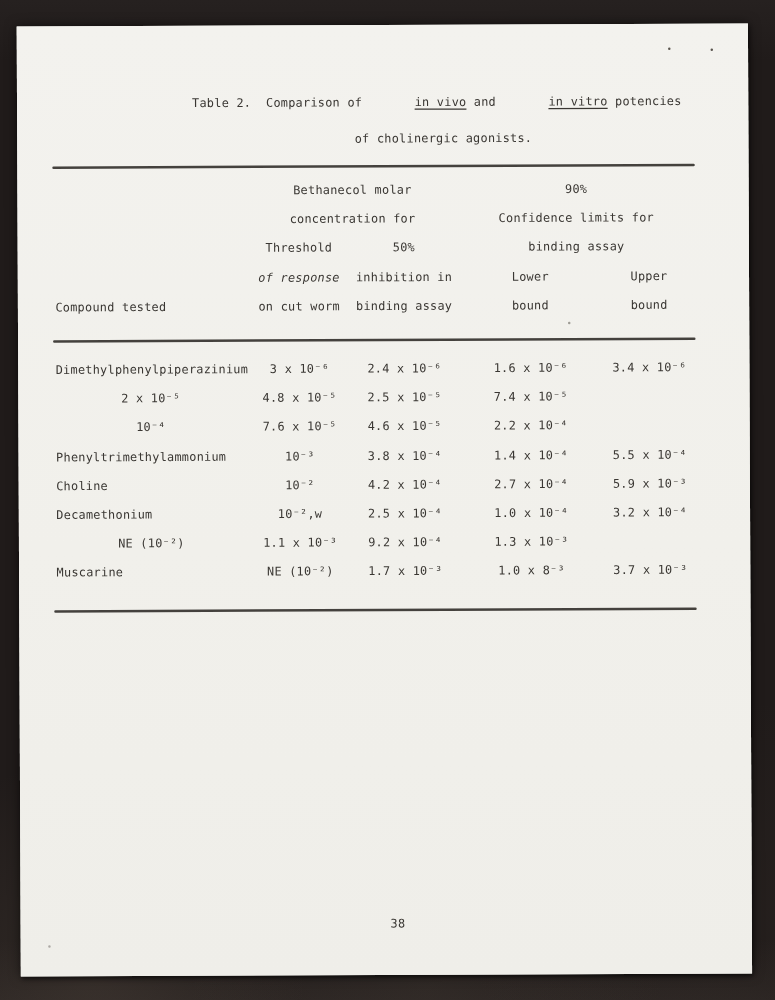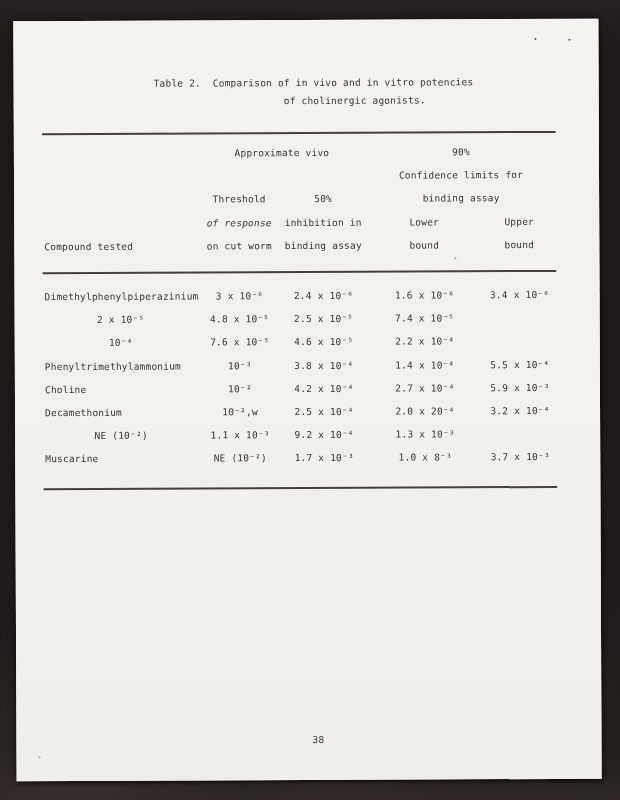--- a/index.html
+++ b/index.html
@@ -38,25 +38,27 @@
   .title-line1 {
     position: absolute;
     left: 140px;
     top: 57px;
     white-space: pre;
   }
   .title-line1 span { white-space: pre; }
   .title-line2 {
     position: absolute;
     left: 270px;
-    top: 75px;
+    top: 86px;
     white-space: pre;
   }
   .underlined {
+    text-decoration: underline;
     text-underline-offset: 2px;
+    margin-left: 36px;
   }
   .rule {
     position: absolute;
     left: 28px;
     width: 514px;
     height: 2px;
     background: var(--rule, #44413d);
     border-radius: 1px;
   }
   .rule-top    { top: 112px; }
@@ -131,22 +133,23 @@
 
 <div class="stage">
   <div class="paper">
 
     <div class="title-line1"><span>Table 2.  Comparison of </span><span class="underlined">in vivo</span><span> and </span><span class="underlined">in vitro</span><span> potencies</span></div>
     <div class="title-line2">of cholinergic agonists.</div>
 
     <div class="rule rule-top"></div>
 
     <div class="head-grid">
-      <div class="cell hc-conc1">Approximate vivo</div>
+      <div class="cell hc-conc1">Bethanecol molar</div>
       <div class="cell hc-conf1">90%</div>
+      <div class="cell hc-conc2">concentration for</div>
       <div class="cell hc-conf2">Confidence limits for</div>
       <div class="cell hc-thr1">Threshold</div>
       <div class="cell hc-inh1">50%</div>
       <div class="cell hc-conf3">binding assay</div>
       <div class="cell hc-thr2">of response</div>
       <div class="cell hc-low1">Lower</div>
       <div class="cell hc-inh2">inhibition in</div>
       <div class="cell hc-up1">Upper</div>
       <div class="cell left hc-comp">Compound tested</div>
       <div class="cell hc-thr3">on cut worm</div>
@@ -188,21 +191,21 @@
           <div class="cell left">Choline</div>
           <div class="cell">10⁻²</div>
           <div class="cell">4.2 x 10⁻⁴</div>
           <div class="cell">2.7 x 10⁻⁴</div>
           <div class="cell">5.9 x 10⁻³</div>
         </div>
         <div class="trow">
           <div class="cell left">Decamethonium</div>
           <div class="cell">10⁻²,w</div>
           <div class="cell">2.5 x 10⁻⁴</div>
-          <div class="cell">2.0 x 20⁻⁴</div>
+          <div class="cell">1.0 x 10⁻⁴</div>
           <div class="cell">3.2 x 10⁻⁴</div>
         </div>
         <div class="trow">
           <div class="cell">NE (10⁻²)</div>
           <div class="cell">1.1 x 10⁻³</div>
           <div class="cell">9.2 x 10⁻⁴</div>
           <div class="cell">1.3 x 10⁻³</div>
         </div>
         <div class="trow">
           <div class="cell left">Muscarine</div>

